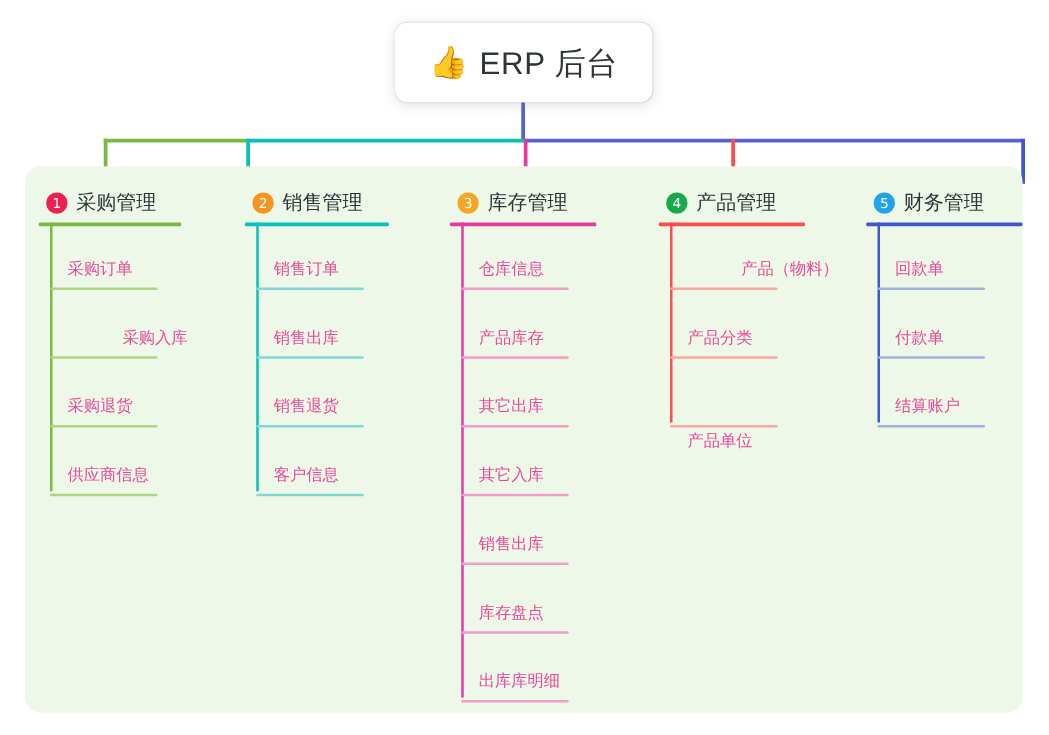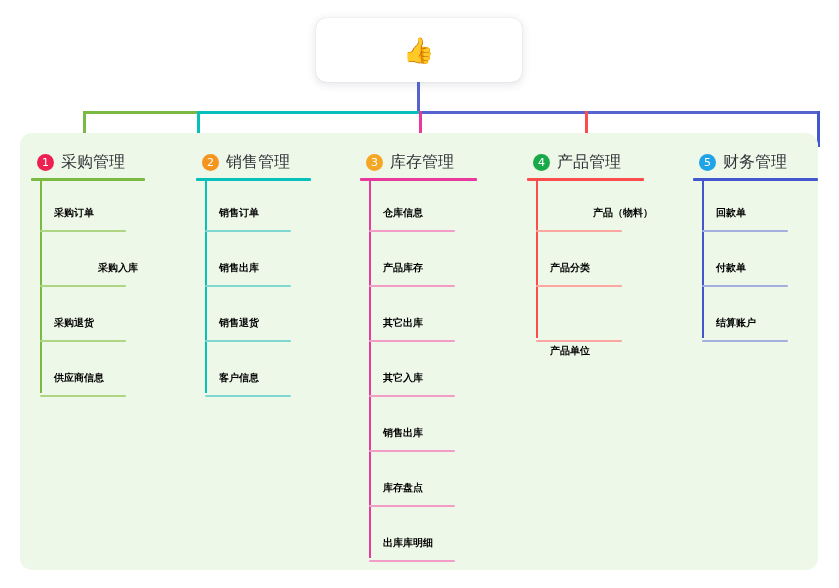--- a/index.html
+++ b/index.html
@@ -36,31 +36,32 @@
   .col{position:absolute;top:0;}
   .col-head{display:flex;align-items:center;gap:7px;height:30px;padding-left:6px;box-sizing:border-box;}
   .badge{
     width:17px;height:17px;border-radius:50%;
     color:#fff;font-size:11px;line-height:17px;text-align:center;
     flex:0 0 auto;font-family:"DejaVu Sans",sans-serif;
   }
   .col-title{font-size:16px;color:#2f3438;white-space:nowrap;}
   .head-rule{position:absolute;left:6px;height:3px;border-radius:1px;}
   .spine{position:absolute;width:2px;}
-  .item-label{position:absolute;font-size:10px;color:#000000;white-space:nowrap;font-weight:bold;}
+  .item-label{position:absolute;font-size:13px;color:#ec4899;white-space:nowrap;}
   .item-rule{position:absolute;height:2px;border-radius:1px;}
 </style>
 </head>
 <body>
 
 <div id="stage">
 
   <div class="root-card">
     <div class="root-inner">
       <span class="root-emoji">👍</span>
+      <span class="root-title">ERP 后台</span>
     </div>
   </div>
 
   <div id="connector-layer">
       <div class="conn" style="left: 417px; top: 82px; width: 3px; height: 31px; background: rgb(86, 99, 207);"></div>
       <div class="conn" style="left: 83px; top: 111px; width: 114px; height: 3px; background: rgb(122, 185, 66);"></div>
       <div class="conn" style="left: 197px; top: 111px; width: 223px; height: 3px; background: rgb(8, 192, 186);"></div>
       <div class="conn" style="left: 420px; top: 111px; width: 398px; height: 3px; background: rgb(86, 99, 207);"></div>
       <div class="conn" style="left: 83px; top: 111px; width: 3px; height: 36px; background: rgb(122, 185, 66);"></div>
       <div class="conn" style="left: 197px; top: 111px; width: 3px; height: 36px; background: rgb(8, 192, 186);"></div>

